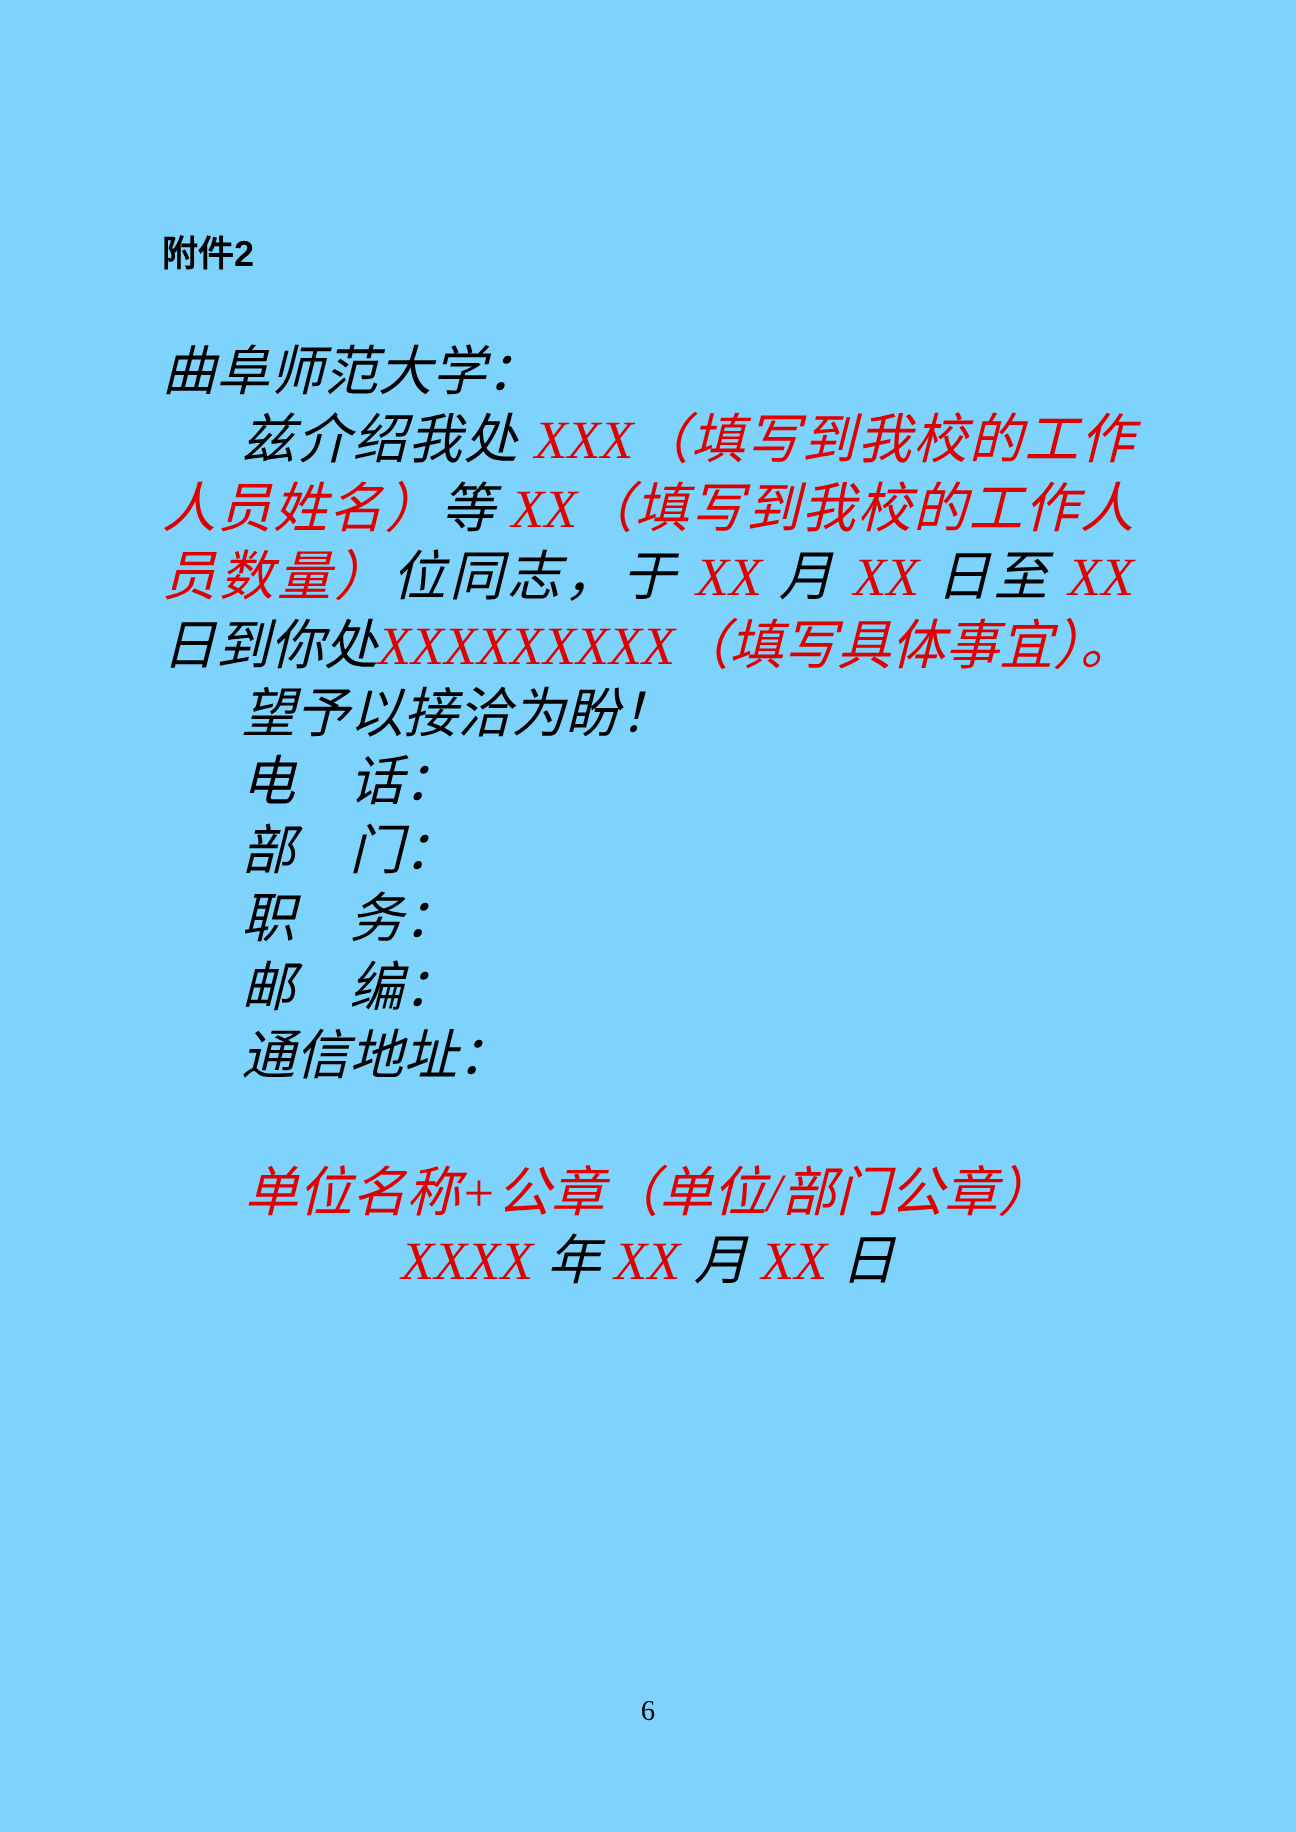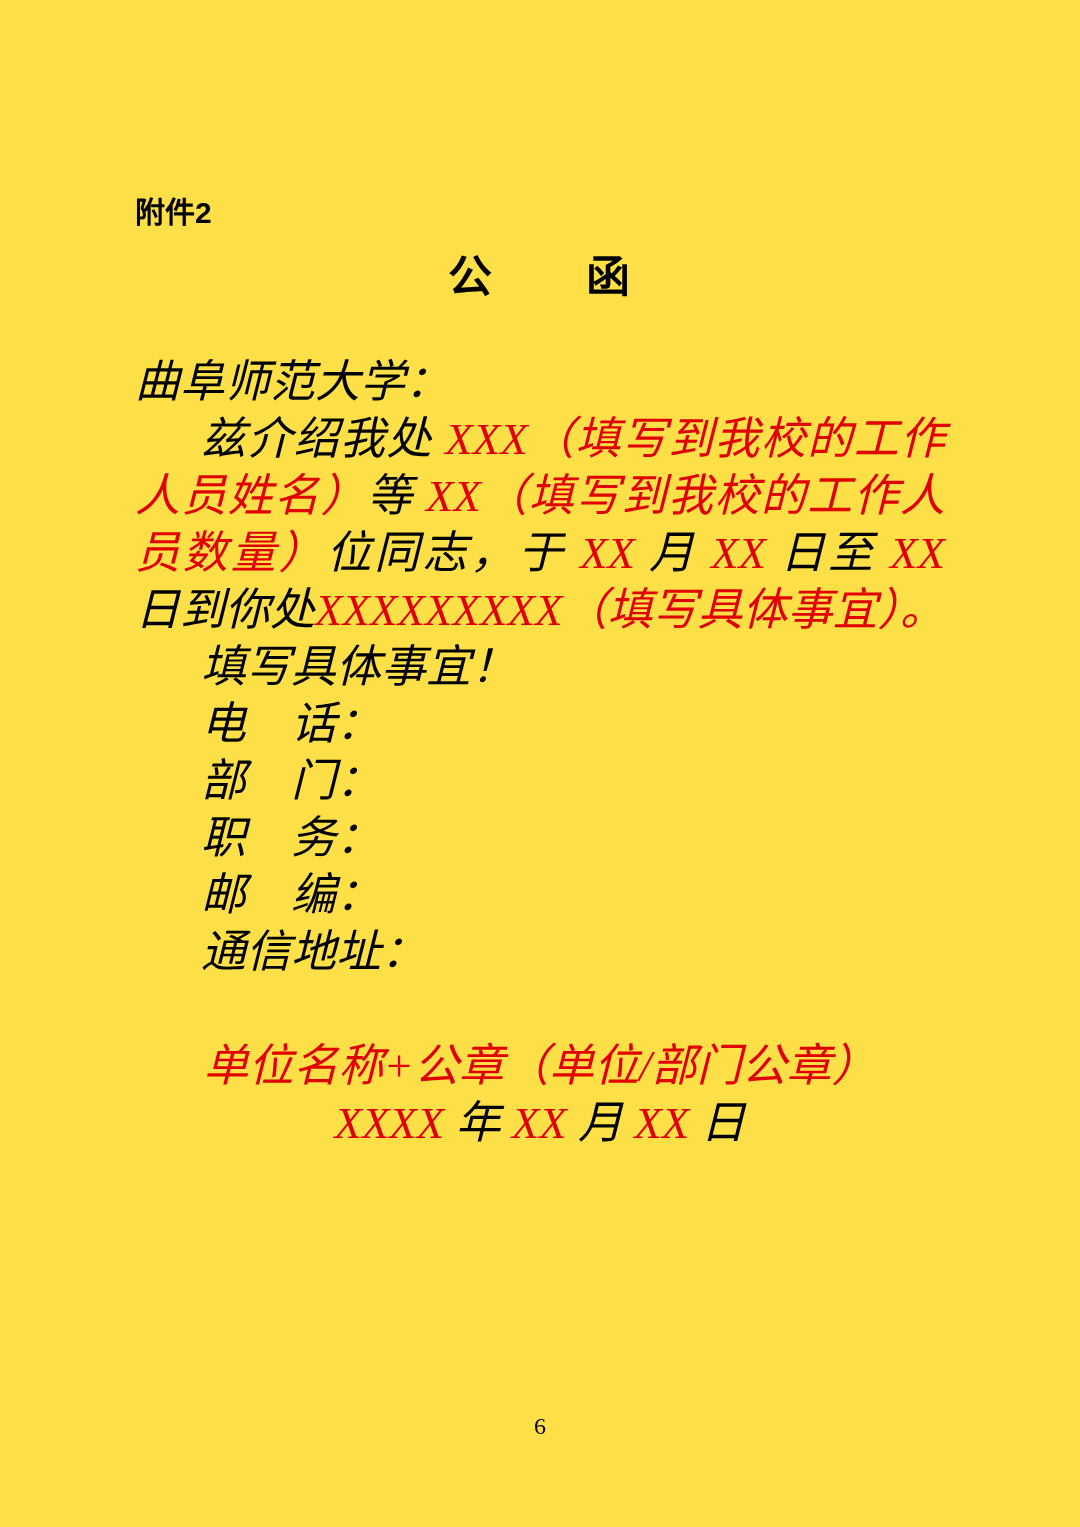--- a/index.html
+++ b/index.html
@@ -6,21 +6,21 @@
   html, body { background: #ffffff; }
   body {
     width: 1080px;
     font-family: "Liberation Serif", "DejaVu Serif", serif;
     color: #000000;
   }
   .page {
     position: relative;
     width: 1080px;
     height: 1527px;
-    background: #fde047;
+    background: #7dd3fc;
     padding: 196px 135px 0 135px;
     overflow: hidden;
   }
   .attachment {
     font-family: "Liberation Sans", "DejaVu Sans", sans-serif;
     font-weight: bold;
     font-size: 30px;
     line-height: 34px;
     text-align: left;
   }
@@ -66,29 +66,28 @@
     color: #000000;
   }
 </style>
 </head>
 <body>
 
 <div class="page">
 
   <div class="attachment">附件2</div>
 
-  <div class="doc-title">公　　函</div>
 
   <div class="letter-body">
 
     <p class="salutation">曲阜师范大学：</p>
 
     <p class="indent"><span class="seg-black">兹介绍我处 </span><span class="seg-red">XXX（填写到我校的工作人员姓名）</span><span class="seg-black">等 </span><span class="seg-red">XX（填写到我校的工作人员数量）</span><span class="seg-black">位同志，于 </span><span class="seg-red">XX</span><span class="seg-black"> 月 </span><span class="seg-red">XX</span><span class="seg-black"> 日至 </span><span class="seg-red">XX</span><span class="seg-black"> 日到你处</span><span class="seg-red">XXXXXXXXX（填写具体事宜）。</span></p>
 
-    <p class="indent">填写具体事宜！</p>
+    <p class="indent">望予以接洽为盼！</p>
 
 
     <p class="indent">电　话：</p>
 
     <p class="indent">部　门：</p>
 
     <p class="indent">职　务：</p>
 
     <p class="indent">邮　编：</p>
 

